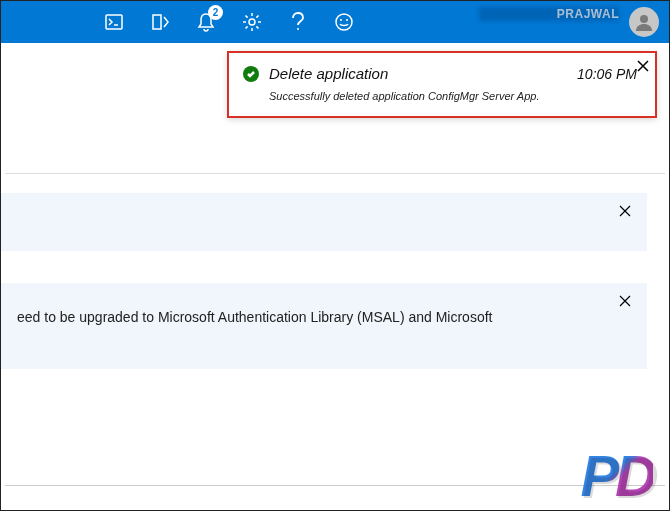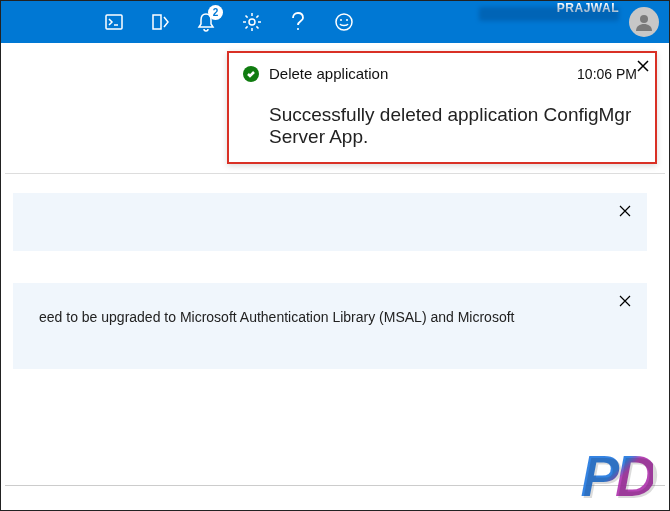--- a/index.html
+++ b/index.html
@@ -55,21 +55,21 @@
     }
     .spacer { flex: 1; }
     .username-box {
       color: #fff;
       font-size: 12px;
       font-weight: 600;
       letter-spacing: 0.5px;
       margin-right: 8px;
       height: 42px;
       display: flex;
-      align-items: flex-start;
+      align-items: center;
       padding-bottom: 16px;
       position: relative;
     }
     .username-blur {
       position: absolute;
       top: 6px;
       right: 0;
       width: 140px;
       height: 14px;
       background: rgba(0,62,126,0.35);
@@ -94,20 +94,21 @@
       border: 2px solid #d93025;
       background: #fff;
       padding: 12px 14px 14px 14px;
       box-shadow: 0 2px 6px rgba(0,0,0,0.15);
       z-index: 10;
     }
     .toast-header {
       display: flex;
       align-items: center;
       gap: 10px;
+      font-style: italic;
     }
     .success-icon {
       width: 16px; height: 16px;
       border-radius: 50%;
       background: #107c10;
       display: flex; align-items: center; justify-content: center;
       flex-shrink: 0;
     }
     .success-icon svg { stroke: #fff; fill: none; stroke-width: 2.5; }
     .toast-title { font-size: 15px; color: #111; }
@@ -115,39 +116,40 @@
     .toast-close {
       position: absolute;
       top: 4px;
       right: 6px;
       cursor: pointer;
       font-size: 18px;
       line-height: 1;
       color: #111;
     }
     .toast-body {
-      margin-top: 22px;
-      font-size: 19px;
+      margin-top: 8px;
+      font-size: 11px;
       color: #222;
       padding-left: 26px;
+      font-style: italic;
     }
     .hr {
       position: absolute;
       left: 4px;
       right: 4px;
       top: 172px;
       height: 1px;
       background: #ddd;
     }
     .banner {
       position: absolute;
-      left: 12px;
+      left: 0;
       right: 22px;
       background: #f0f6fc;
-      padding: 14px 40px 14px 26px;
+      padding: 14px 40px 14px 16px;
       text-align: right;
     }
     .banner1 { top: 192px; height: 58px; }
     .banner2 { top: 282px; height: 86px; display: flex; align-items: flex-start; }
     .banner2 .text {
       font-size: 14px;
       color: #222;
       padding-top: 12px;
     }
     .banner .close {

